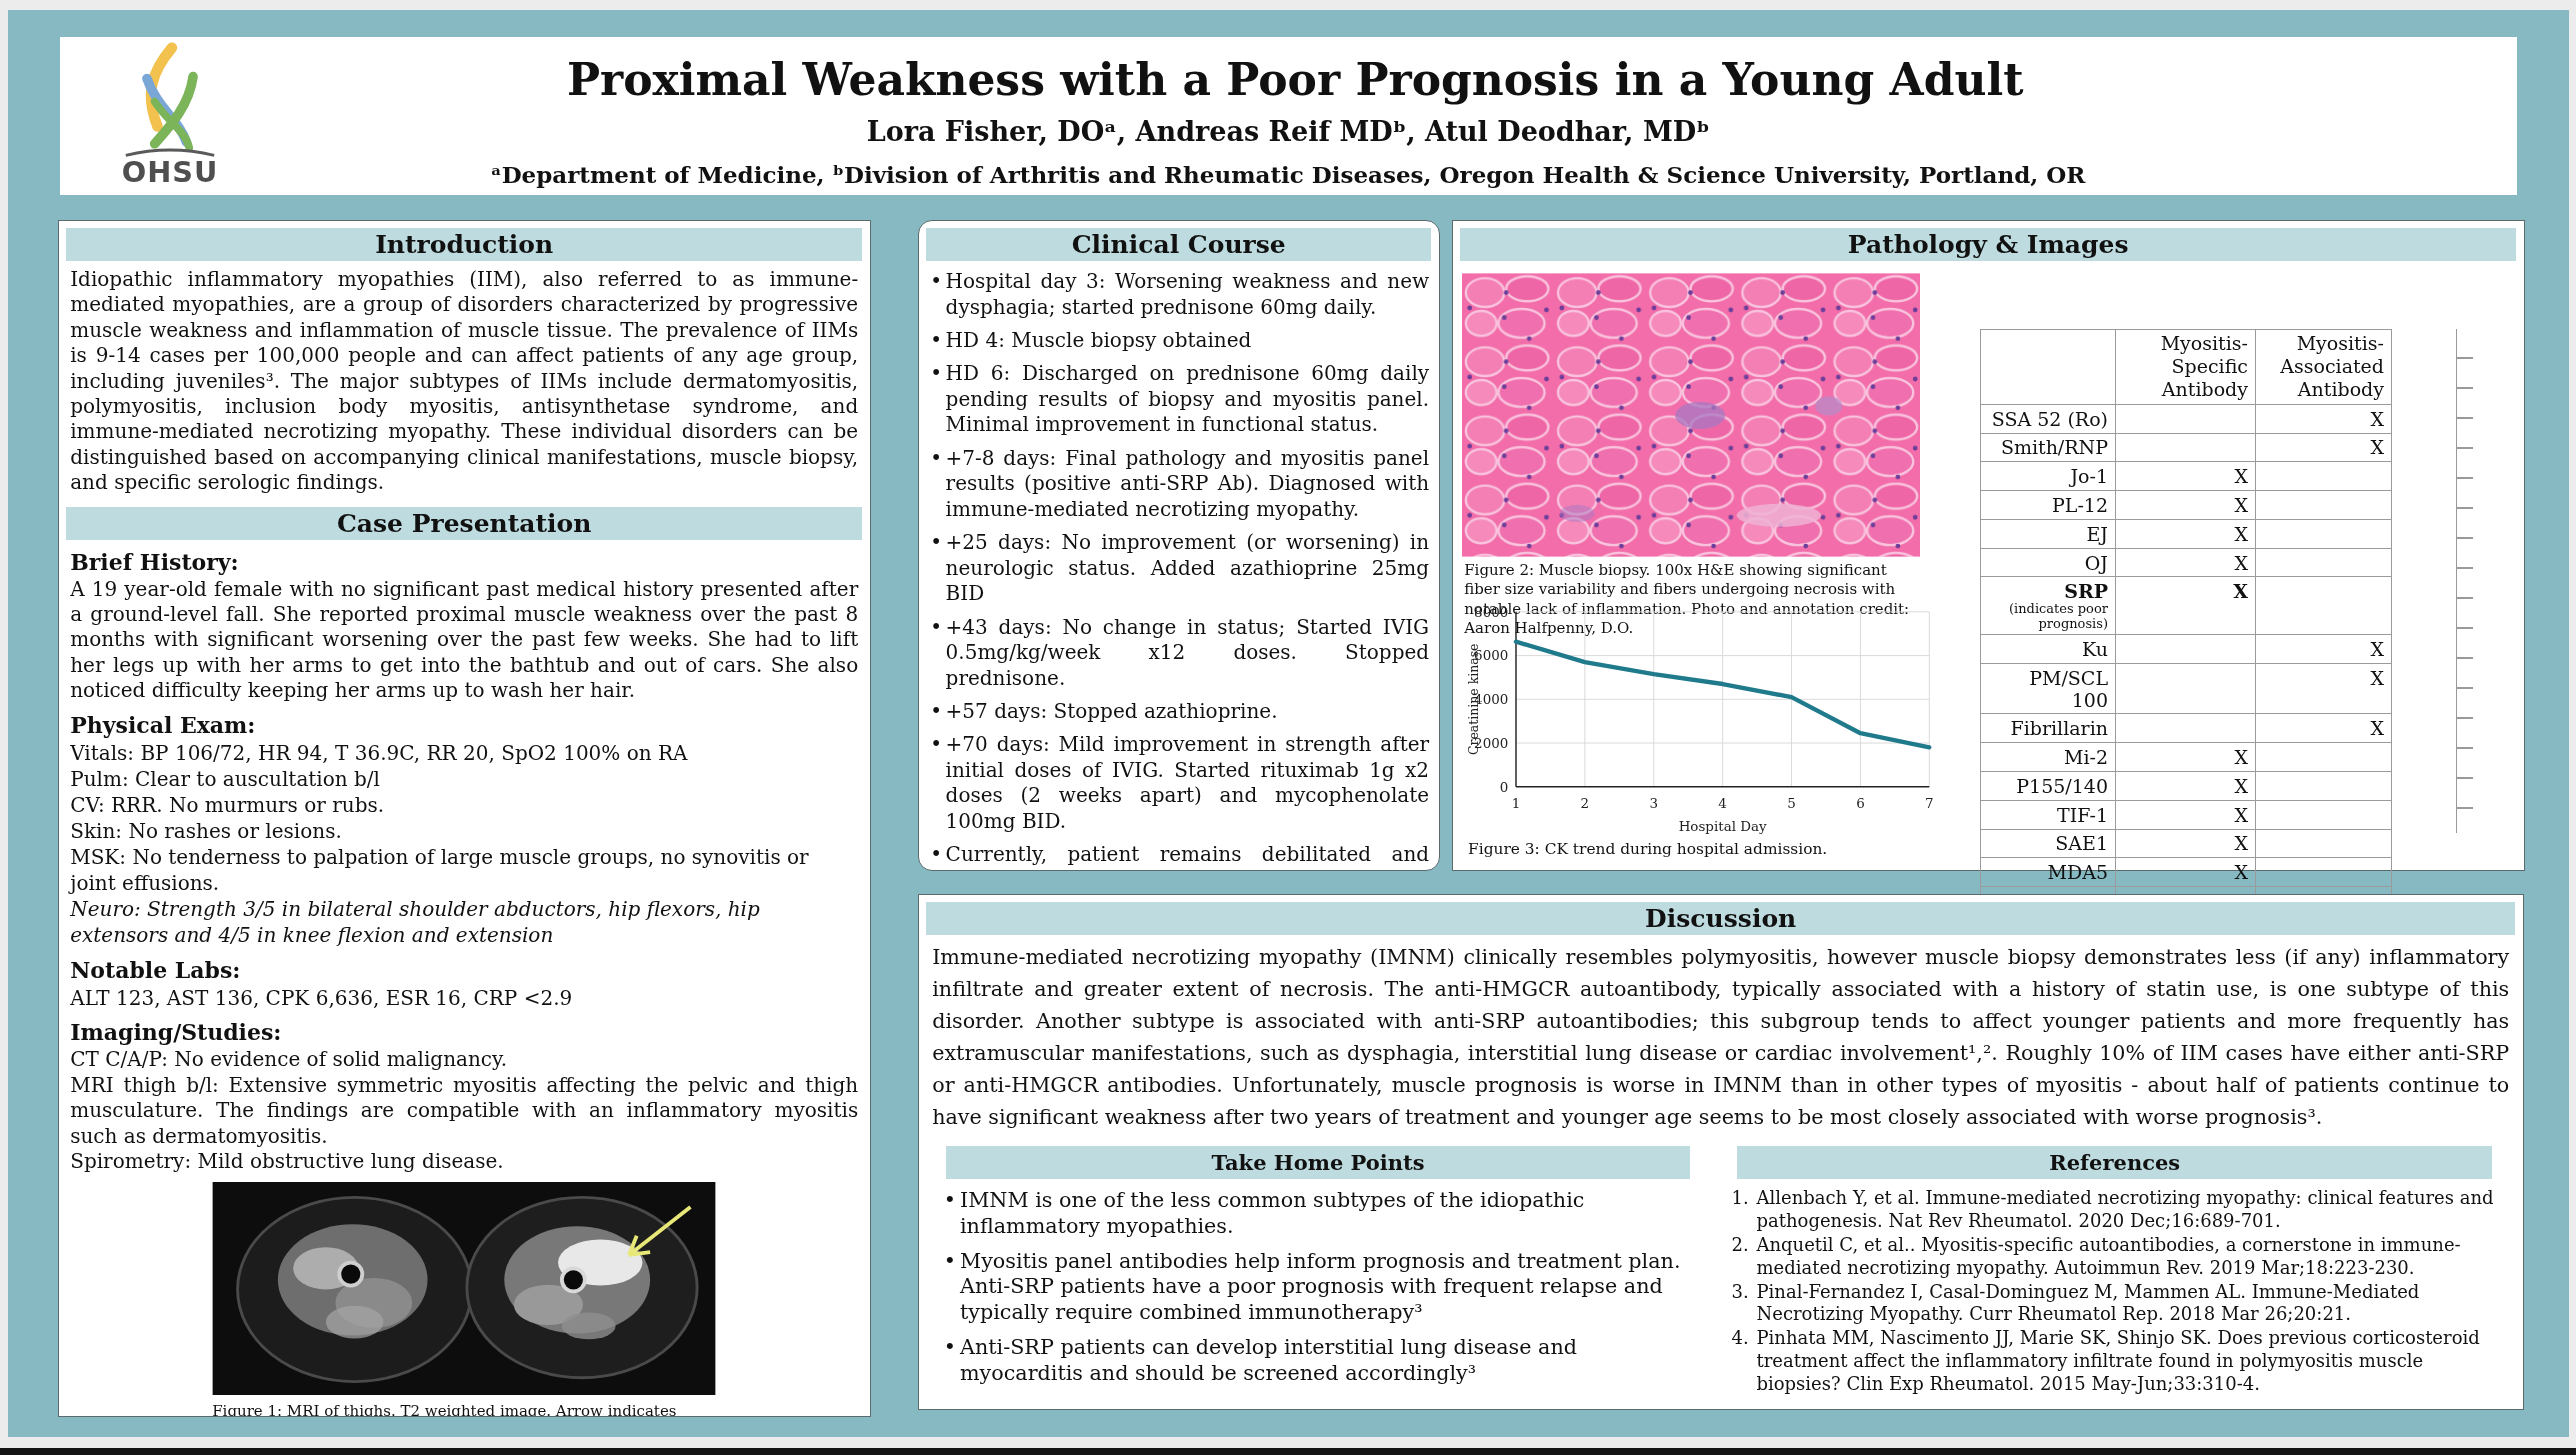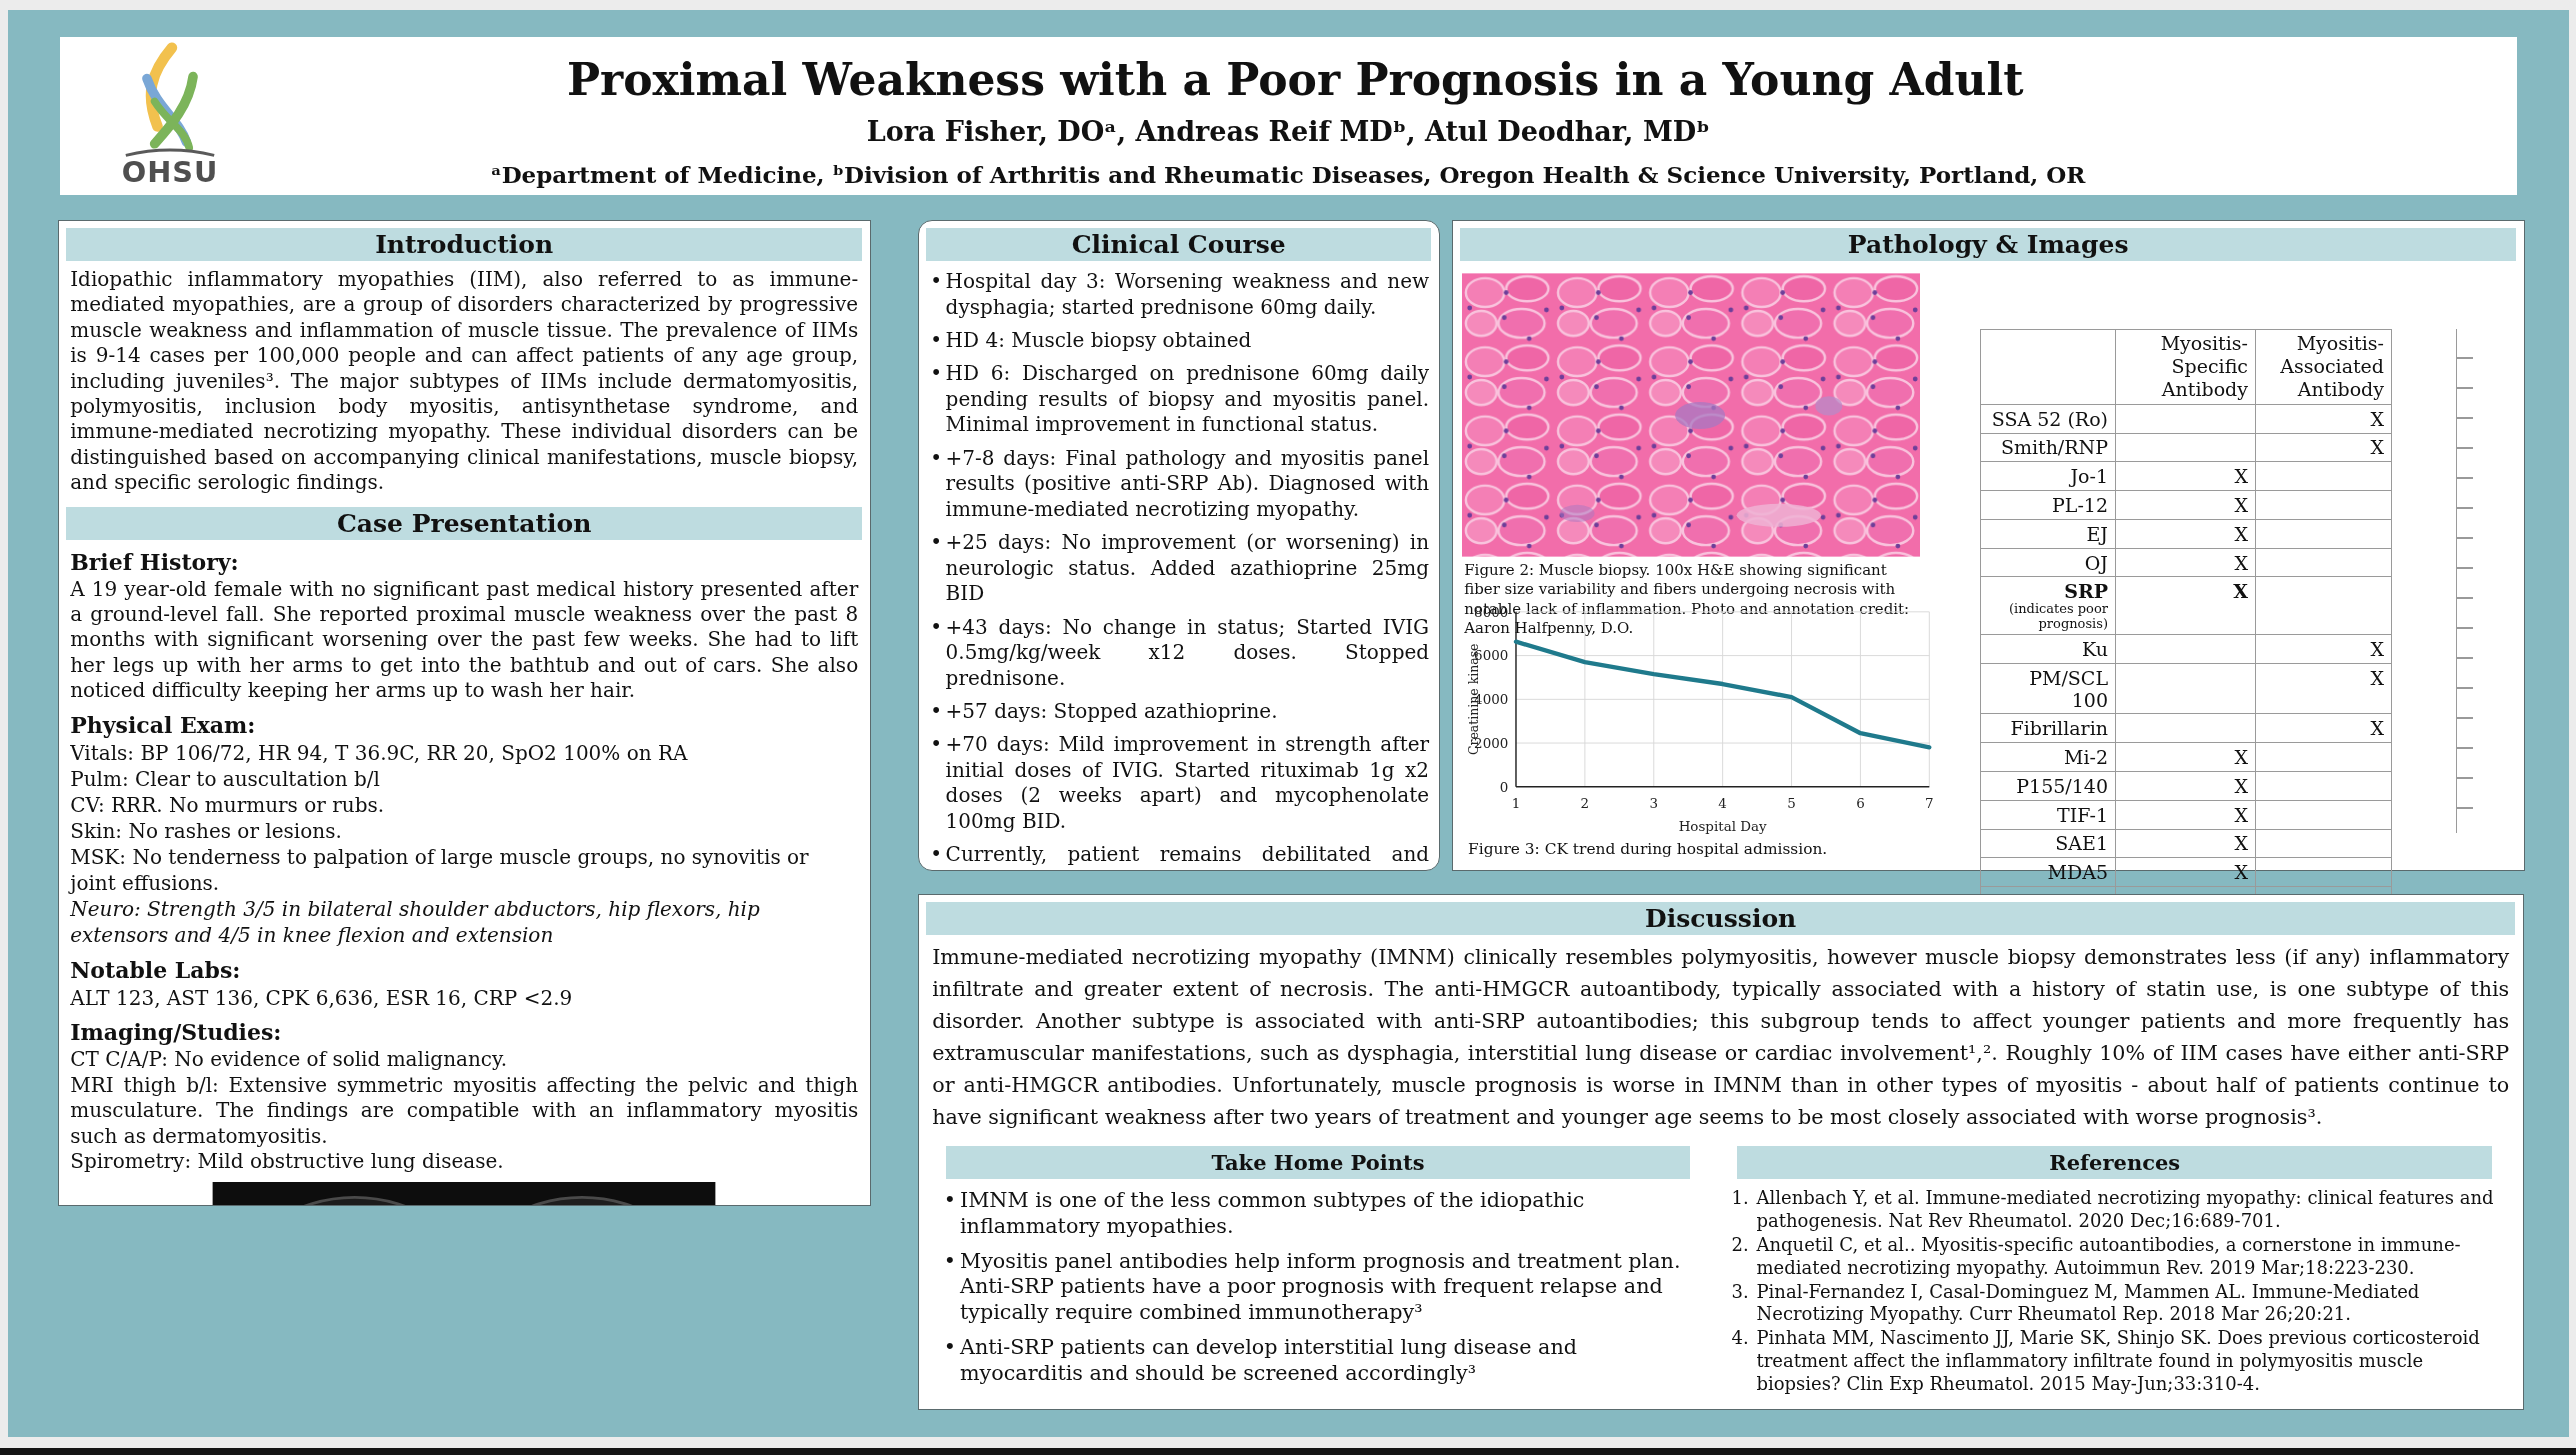--- a/index.html
+++ b/index.html
@@ -14,21 +14,21 @@
   .hdr { left:52px; top:27px; width:2457px; height:158px; text-align:center; }
   .hdr-title { font-size:44px; font-weight:bold; margin-top:17px;padding-left:14px; }
   .hdr-authors { font-size:27px; font-weight:bold; margin-top:11.5px; }
   .hdr-affil { font-size:23px; font-weight:bold; margin-top:13.5px; }
   .logo { position:absolute; left:37px; top:5.8px; width:146px; height:146px; }
 
   
   .bar { height:33px; line-height:33px; background:var(--bar-bg,#bedce0); text-align:center; font-weight:bold; font-size:25px; margin:7.7px 7.7px 5.8px; }
 
   
-  .col-left { left:50px; top:210px; width:813px; height:986px; overflow:hidden; }
+  .col-left { left:50px; top:210px; width:813px; height:1197px; overflow:hidden; }
   .jtext { font-size:20px; line-height:1.27; text-align:justify; margin:1.9px 11.5px; }
   .sub-heading { font-size:22px; font-weight:bold; margin:8.7px 11.5px 1.9px; }
   .pline { font-size:20px; line-height:1.3; margin:0 11.5px; }
   .pline.italic { font-style:italic; }
   .fig1-wrap { width:504px; margin:7.7px auto 0; }
   .fig-caption { font-size:15px; line-height:1.28; margin-top:2.9px; }
 
   
   .col-mid { left:910px; top:210px; width:522px; height:651px; overflow:hidden;border-radius:14px; }
   .cc-bullet { display:flex; margin:7.7px 9.6px 7.7px 11.5px; font-size:20px; line-height:1.28; text-align:justify; }

